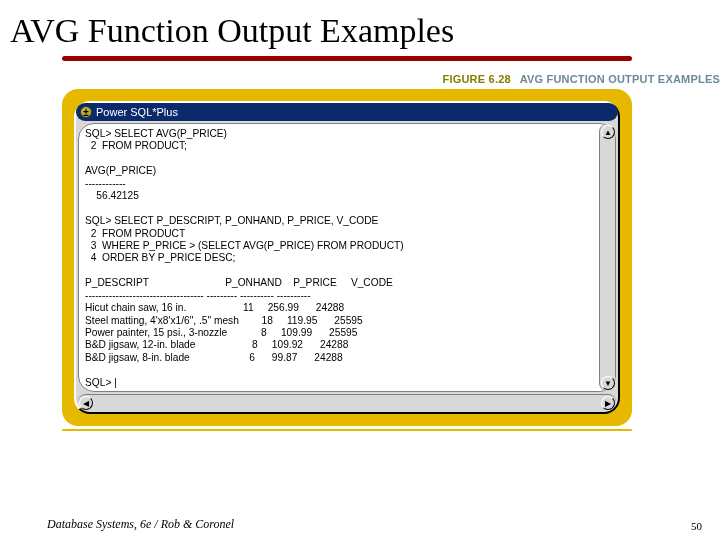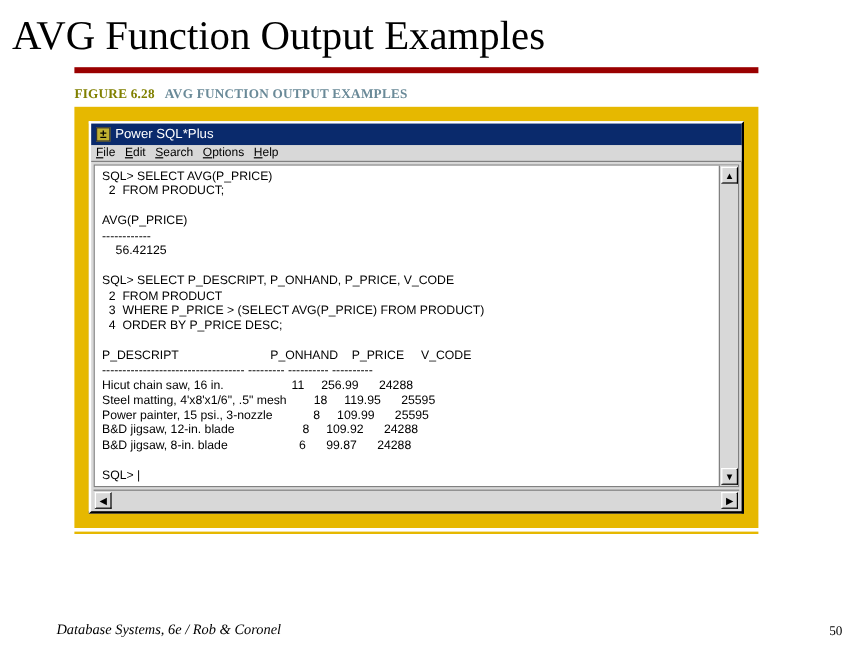--- a/index.html
+++ b/index.html
@@ -1,15 +1,15 @@
 <!DOCTYPE html>
 <html><head>
 <meta charset="utf-8">
 <style>
-  * { box-sizing: border-box; }
+  * { box-sizing: border-box; border-radius: 16px; }
   body {
     margin: 0;
     width: 720px;
     height: 540px;
     background: #fff;
     font-family: Georgia, 'Times New Roman', serif;
     position: relative;
     overflow: hidden;
   }
   .slide-title {
@@ -19,25 +19,26 @@
     color: #000;
   }
   .maroon-rule {
     height: 5px;
     background: #9a0000;
     margin: 0 0 0 62px;
     width: 570px;
   }
   .fig-caption {
     margin: 12px 0 4px 62px;
-    font-family: Liberation Serif, serif;
+    font-family: Liberation Sans, sans-serif;
     font-size: 11px;
     color: #6a8a98;
     font-weight: bold;
     letter-spacing: .2px;
+    text-align: right;
   }
   .fig-caption .num { color: #808000; margin-right: 6px; }
   .panel {
     margin: 4px 0 0 62px;
     width: 570px;
     background: #e6b800;
     padding: 12px;
   }
   .window {
     background: #d8d8d8;
@@ -123,27 +124,20 @@
   <span class="num">FIGURE 6.28</span>
   <span>AVG FUNCTION OUTPUT EXAMPLES</span>
 </div>
 
 <div class="panel">
   <div class="window">
     <div class="titlebar">
       <span class="plus-icon">±</span>
       <span>Power SQL*Plus</span>
     </div>
-    <div class="menubar">
-      <span>File</span>
-      <span>Edit</span>
-      <span>Search</span>
-      <span>Options</span>
-      <span>Help</span>
-    </div>
     <div class="client">
       <div class="output">SQL&gt; SELECT AVG(P_PRICE)
   2  FROM PRODUCT;
 
 AVG(P_PRICE)
 ------------
     56.42125
 
 SQL&gt; SELECT P_DESCRIPT, P_ONHAND, P_PRICE, V_CODE
   2  FROM PRODUCT

